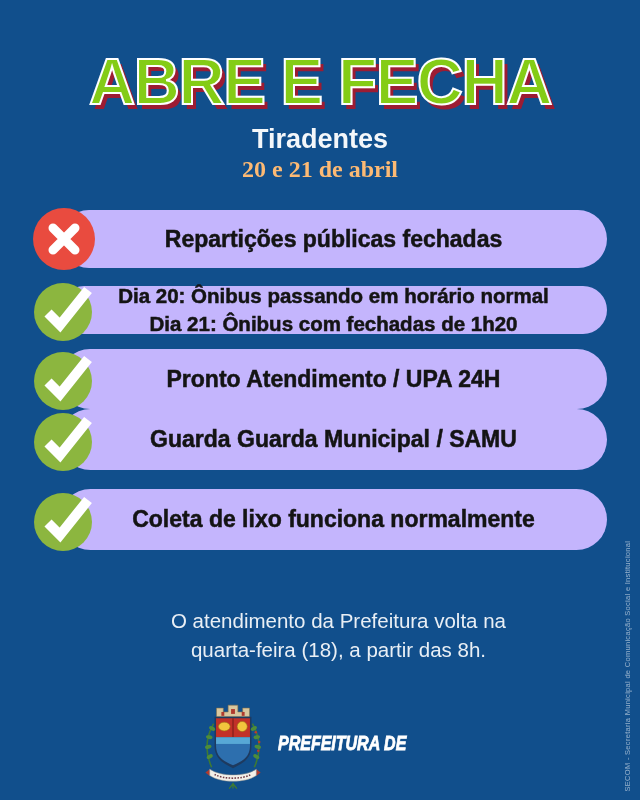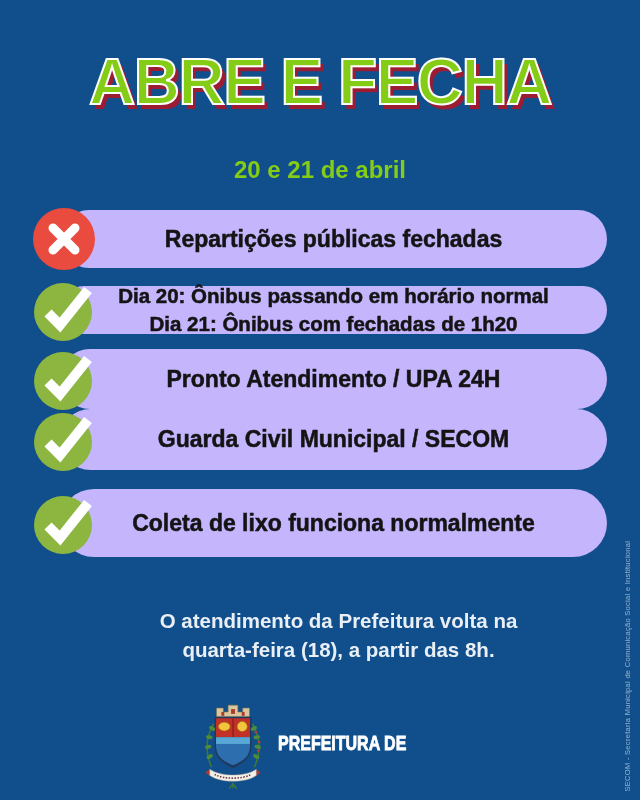--- a/index.html
+++ b/index.html
@@ -16,21 +16,21 @@
     font-size:64px; font-weight:bold; line-height:68px; letter-spacing:-1.5px;
     -webkit-text-stroke:2px #ffffff;
     text-shadow:4px 5px 0 #9C1C33;
   }
   .subtitle {
     position:absolute; top:124px; left:0; right:0; text-align:center;
     color:#F4F7FA; font-size:27px; font-weight:bold;
   }
   .dates {
     position:absolute; top:156px; left:0; right:0; text-align:center;
-    color:#84cc16; font-size:24px; font-weight:bold;
+    color:#fdba74; font-size:24px; font-weight:bold;font-family:Liberation Serif, serif;
   }
   
   .rows { position:absolute; top:210px; left:0; right:0; }
   .row { position:relative; }
   .pill {
     position:absolute; left:60px; right:33px; top:0; bottom:0;
     background:#c4b5fd; border-radius:34px;
     display:flex; flex-direction:column; align-items:center; justify-content:center;
   }
   .pill-text {
@@ -38,26 +38,26 @@
     -webkit-text-stroke:0.5px #141414; text-align:center;
   }
   .row.multi .pill-text { font-size:20.5px; line-height:28px; }
   .icon-badge {
     position:absolute; left:33px; top:50%; width:62px; height:62px;
     transform:translateY(-50%); z-index:2;
   }
   
   .note {
     position:absolute; top:606px; left:0; right:0; text-align:center;
-    color:#E9EFF5; font-weight:bold; font-size:20.5px; line-height:29px;margin-left:37px;
+    color:#E9EFF5; font-weight:normal; font-size:20.5px; line-height:29px;margin-left:37px;
   }
   
   .footer {
     position:absolute; top:694px; left:0; right:0;
-    display:flex; justify-content:center; align-items:center; gap:13px;
+    display:flex; justify-content:center; align-items:center; gap:13px;font-style:italic;
   }
   .brand { color:#ffffff; }
   .brand-top span, .brand-bottom span {
     display:inline-block; transform:scaleX(0.8); transform-origin:left center;
     white-space:nowrap;
   }
   .brand-top { font-size:20px; font-weight:bold; line-height:22px;
     -webkit-text-stroke:0.8px #fff; }
   .brand-bottom { font-size:45px; font-weight:bold; line-height:40px;
     -webkit-text-stroke:1.3px #fff; }
@@ -68,20 +68,21 @@
     color:rgba(255,255,255,0.55); font-size:7.5px; letter-spacing:0.3px;
     white-space:nowrap;
   }
 </style>
 </head>
 <body>
 
 <div class="canvas">
 
   <div class="title">ABRE E FECHA</div>
+  <div class="subtitle">Tiradentes</div>
   <div class="dates">20 e 21 de abril</div>
 
   <div class="rows">
 
     <div class="row" style="height:58px; margin-bottom:18px;">
       <svg class="icon-badge" viewBox="0 0 62 62" width="62" height="62">
         <circle cx="31" cy="31" r="31" fill="#E94B3F"></circle>
         <path d="M20 20 L42 42 M42 20 L20 42" stroke="#ffffff" stroke-width="9" stroke-linecap="round" fill="none"></path>
       </svg>
       <div class="pill">
@@ -109,25 +110,25 @@
         <div class="pill-text">Pronto Atendimento / UPA 24H</div>
       </div>
     </div>
 
     <div class="row" style="height:61px; margin-bottom:19px;">
       <svg class="icon-badge" viewBox="0 0 62 62" width="62" height="62">
         <circle cx="30" cy="33" r="29" fill="#8CB63F"></circle>
         <path d="M15 34 L27 46 L55 11" stroke="#ffffff" stroke-width="10" fill="none"></path>
       </svg>
       <div class="pill">
-        <div class="pill-text">Guarda Civil Municipal / SECOM</div>
+        <div class="pill-text">Guarda Guarda Municipal / SAMU</div>
       </div>
     </div>
 
-    <div class="row" style="height:68px;">
+    <div class="row" style="height:61px;">
       <svg class="icon-badge" viewBox="0 0 62 62" width="62" height="62">
         <circle cx="30" cy="33" r="29" fill="#8CB63F"></circle>
         <path d="M15 34 L27 46 L55 11" stroke="#ffffff" stroke-width="10" fill="none"></path>
       </svg>
       <div class="pill">
         <div class="pill-text">Coleta de lixo funciona normalmente</div>
       </div>
     </div>
 
   </div>

